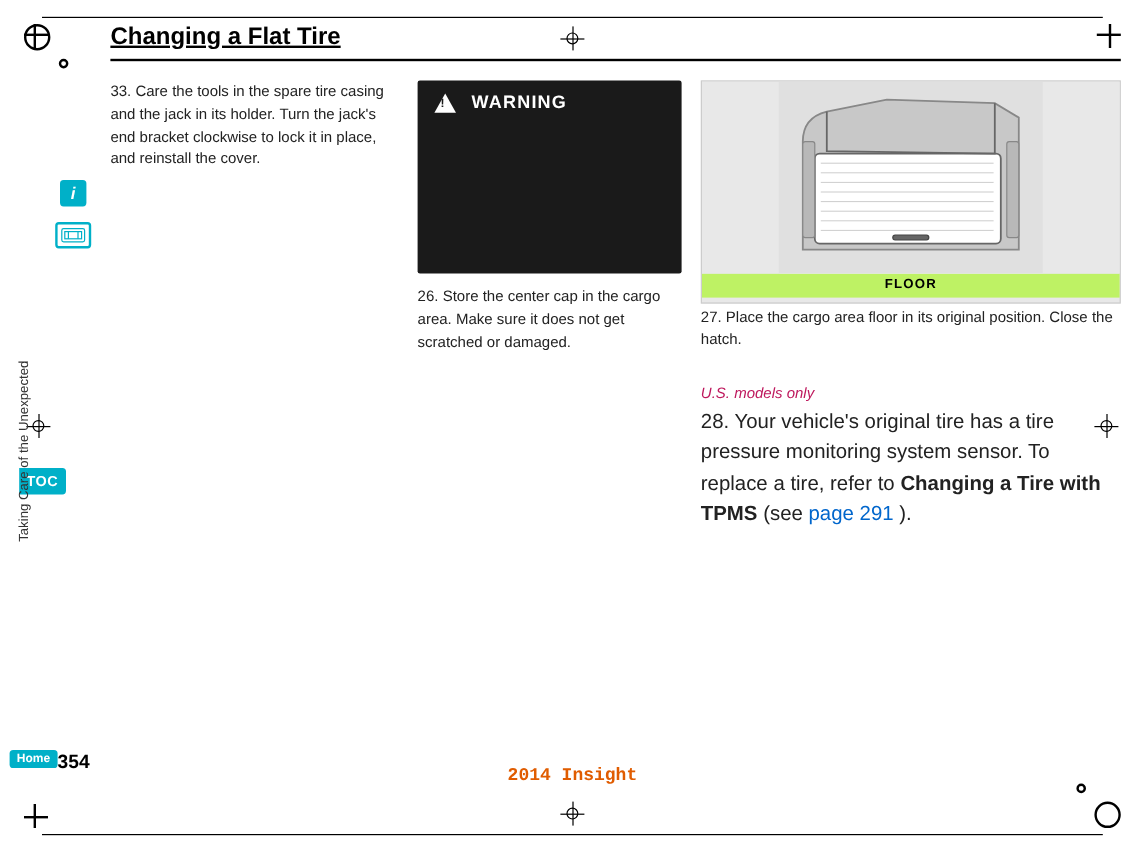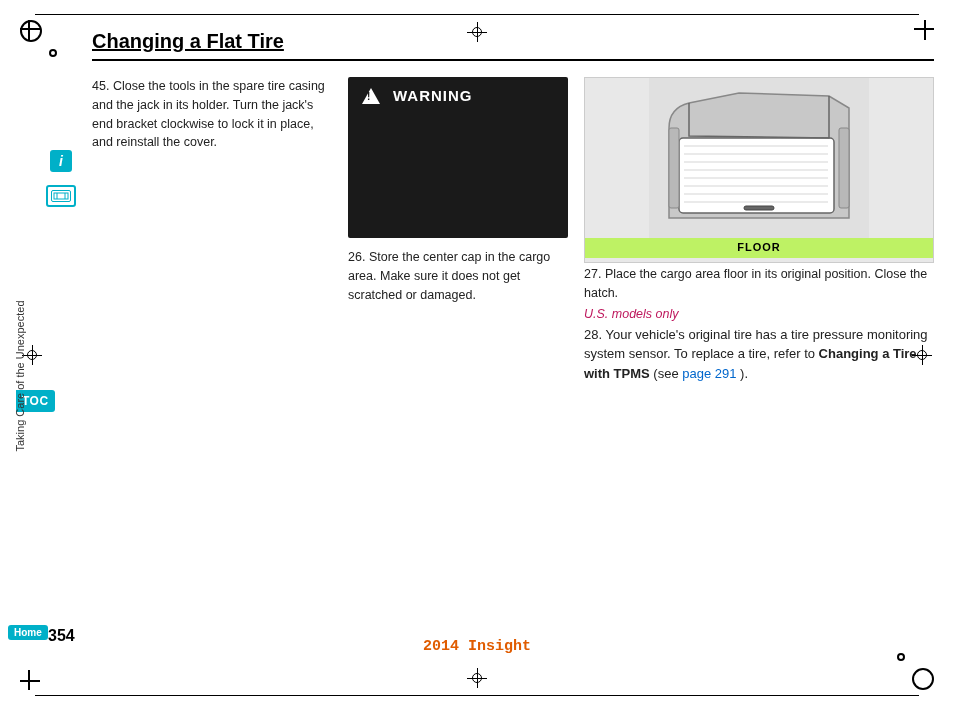--- a/index.html
+++ b/index.html
@@ -227,21 +227,21 @@
       justify-content: center;
     }
 
     
     .main-content {
       position: absolute;
       left: 72px;
       top: 0;
       right: 0;
       bottom: 0;
-      padding: 30px 20px 20px 20px;
+      padding: 20px 20px 20px 20px;
     }
 
     
     .page-title-container {
       border-bottom: 2px solid #000;
       padding-bottom: 6px;
       margin-bottom: 16px;
     }
     .page-title {
       font-size: 20px;
@@ -352,30 +352,30 @@
       line-height: 1.5;
       color: #222;
       margin-top: 8px;
     }
 
     
     .step27-text {
       font-size: 12.5px;
       line-height: 1.5;
       color: #222;
-      margin-bottom: 4px;
+      margin-bottom: 28px;
     }
     .us-models-label {
       color: #be185d;
       font-style: italic;
       font-size: 12.5px;
       margin-bottom: 4px;
     }
     .step28-text {
-      font-size: 13px;
+      font-size: 17px;
       line-height: 1.5;
       color: #222;
     }
     .step28-bold {
       font-weight: bold;
     }
     .step28-link {
       color: #0066cc;
     }
 
@@ -477,22 +477,22 @@
 <div class="main-content">
 
   <div class="page-title-container">
     <span class="page-title">Changing a Flat Tire</span>
   </div>
 
   <div class="content-columns">
 
     <div class="col-left">
       <div class="step-text">
-        <span class="step-num">45.</span>
-        <span>Close the tools in the spare tire casing and the jack in its holder. Turn the jack's end bracket clockwise to lock it in place, and reinstall the cover.</span>
+        <span class="step-num">33.</span>
+        <span>Care the tools in the spare tire casing and the jack in its holder. Turn the jack's end bracket clockwise to lock it in place, and reinstall the cover.</span>
       </div>
     </div>
 
     <div class="col-middle">
 
       <div class="warning-box">
         <div class="warning-header">
           <div class="warning-triangle"></div>
           <span>WARNING</span>
         </div>

